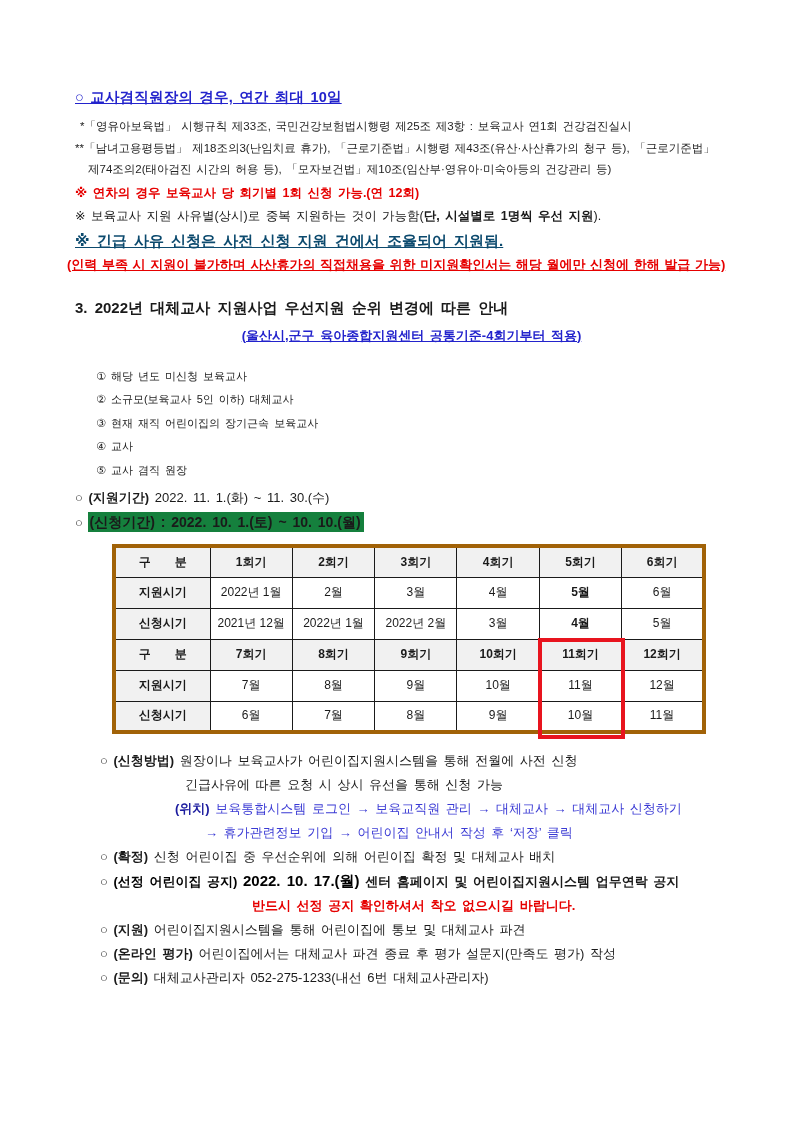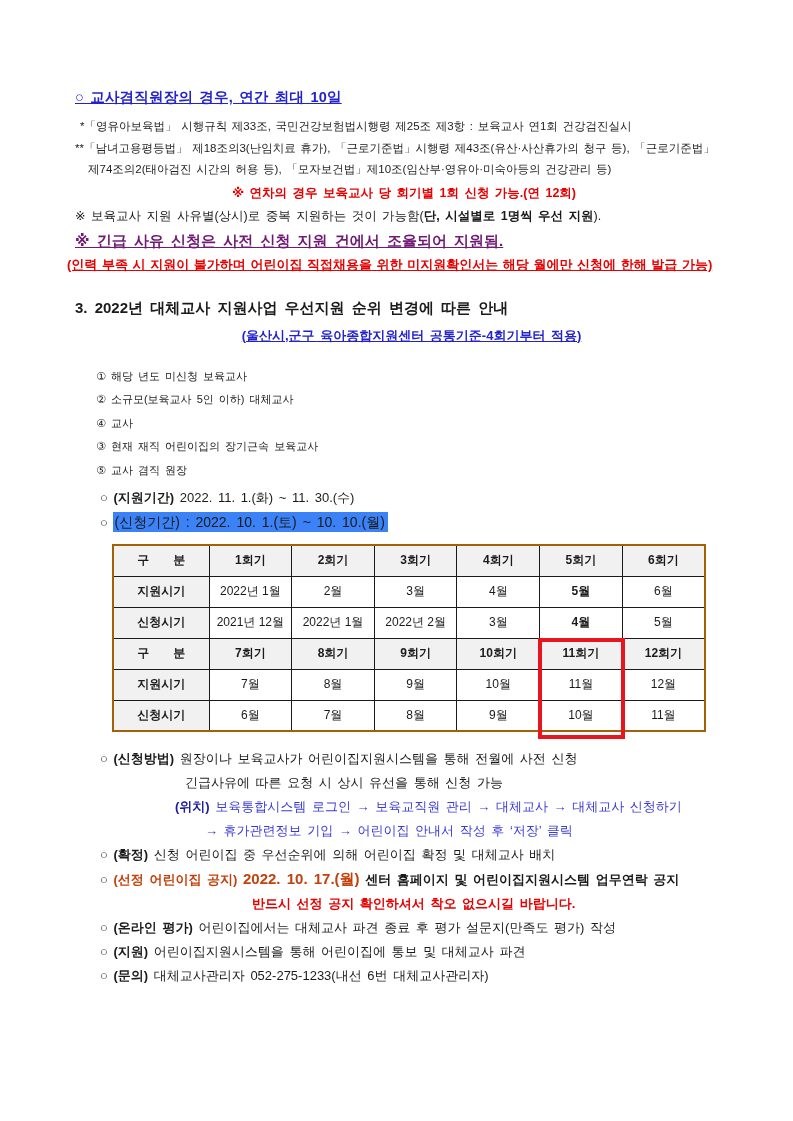--- a/index.html
+++ b/index.html
@@ -13,64 +13,64 @@
 
   .blue-heading {
     color:#2323cc; font-weight:bold; font-size:14.5px;
     text-decoration:underline; letter-spacing:0.2px; word-spacing:2px;
   }
   .footnotes { margin-top:9px; font-size:11.5px; line-height:21.5px; color:#222; word-spacing:1.5px; }
   .fn1 { padding-left:5px; }
   .fn2 { padding-left:0; }
   .fn3 { padding-left:13px; }
 
-  .note-red { margin-top:4px; color:#e60000; font-weight:bold; font-size:12.5px; word-spacing:2px;text-align:center; }
+  .note-red { margin-top:4px; color:#e60000; font-weight:bold; font-size:12.5px; word-spacing:2px; }
   .note-black { margin-top:6px; font-size:12.5px; word-spacing:2px; }
   .b { font-weight:bold; }
 
   .urgent {
-    margin-top:7px; color:#701a75; font-weight:bold; font-size:15px;
+    margin-top:7px; color:#0c4a6e; font-weight:bold; font-size:15px;
     text-decoration:underline; word-spacing:3px;
   }
   .urgent-sub {
     margin-top:5px; margin-left:-8px; color:#e60000; font-weight:bold; font-size:13px;
     text-decoration:underline; word-spacing:1px;
   }
 
   .sec-title { margin-top:25px; font-size:15px; font-weight:bold; word-spacing:3px; }
   .sec-title.s4 { margin-top:22px; }
   .blue-sub {
     margin-top:9px; margin-left:15px; color:#2323cc; font-weight:bold; font-size:13px;
     text-decoration:underline; word-spacing:2px;text-align:center;
   }
   .olist { margin-top:20px; margin-left:21px; font-size:11px; line-height:23.5px; word-spacing:2px; }
 
-  .bullet-line { margin-left:25px; margin-top:7px; font-size:13px; word-spacing:2px; }
-  .hl { background:#3b82f6; font-weight:normal; font-size:14px; padding:2px 3px 2px 1px; }
+  .bullet-line { margin-top:7px; font-size:13px; word-spacing:2px; }
+  .hl { background:#15803d; font-weight:bold; font-size:14px; padding:2px 3px 2px 1px; }
 
   .table-wrap { position:relative; margin:12px 0 0 37px; width:594px; }
   table { border-collapse:collapse; width:594px; table-layout:fixed; }
   td {
     border:1px solid #1a1a1a; height:31px; text-align:center;
     font-size:12px; vertical-align:middle; background:#fff; padding:0 2px;
   }
-  table { border:2px solid #a16207; }
+  table { border:4px solid #a16207; }
   td.lbl { background:#f1f1f1; font-weight:bold; width:96px; white-space:pre; }
   tr.hrow td { background:#f1f1f1; font-weight:bold; }
   .red-box {
     position:absolute; left:426px; top:94px; width:87px; height:101px;
     border:4px solid #e8141e; pointer-events:none;
   }
 
   .bullets { margin-top:15px; margin-left:25px; font-size:13px; line-height:24px; word-spacing:2px; }
   .loc1 { margin-left:75px; }
   .loc2 { margin-left:105px; }
   .loc-label { color:#1b1b9e; font-weight:bold; }
   .loc-text { color:#3a3ad4; }
-  .red { color:#c2410c; }
+  .red { color:#000000; }
   .date { font-size:15px; }
   .warn {
     margin-left:152px; color:#e60000; font-weight:bold;
   }
 </style>
 </head>
 <body>
 
 <div class="page">
 
@@ -82,29 +82,29 @@
     <div class="fn3">제74조의2(태아검진 시간의 허용 등), 「모자보건법」제10조(임산부·영유아·미숙아등의 건강관리 등)</div>
   </div>
 
   <div class="note-red">※ 연차의 경우 보육교사 당 회기별 1회 신청 가능.(연 12회)</div>
 
   <div class="note-black">
     <span>※ 보육교사 지원 사유별(상시)로 중복 지원하는 것이 가능함(</span><span class="b">단, 시설별로 1명씩 우선 지원</span><span>).</span>
   </div>
 
   <div class="urgent">※ 긴급 사유 신청은 사전 신청 지원 건에서 조율되어 지원됨.</div>
-  <div class="urgent-sub">(인력 부족 시 지원이 불가하며 어린이집 직접채용을 위한 미지원확인서는 해당 월에만 신청에 한해 발급 가능)</div>
+  <div class="urgent-sub">(인력 부족 시 지원이 불가하며 사산휴가의 직접채용을 위한 미지원확인서는 해당 월에만 신청에 한해 발급 가능)</div>
 
   <div class="sec-title">3. 2022년 대체교사 지원사업 우선지원 순위 변경에 따른 안내</div>
   <div class="blue-sub">(울산시,군구 육아종합지원센터 공통기준-4회기부터 적용)</div>
   <div class="olist">
     <div>① 해당 년도 미신청 보육교사</div>
     <div>② 소규모(보육교사 5인 이하) 대체교사</div>
+    <div>③ 현재 재직 어린이집의 장기근속 보육교사</div>
     <div>④ 교사</div>
-    <div>③ 현재 재직 어린이집의 장기근속 보육교사</div>
     <div>⑤ 교사 겸직 원장</div>
   </div>
 
 
   <div class="bullet-line">
     <span>○</span>
     <span class="b">(지원기간)</span>
     <span>2022. 11. 1.(화) ~ 11. 30.(수)</span>
   </div>
 
@@ -194,28 +194,28 @@
     </div>
     <div>
       <span>○</span>
       <span class="red b">(선정 어린이집 공지)</span>
       <span class="red b date">2022. 10. 17.(월)</span>
       <span class="b">센터 홈페이지 및 어린이집지원시스템 업무연락 공지</span>
     </div>
     <div class="warn">반드시 선정 공지 확인하셔서 착오 없으시길 바랍니다.</div>
     <div>
       <span>○</span>
+      <span class="b">(지원)</span>
+      <span>어린이집지원시스템을 통해 어린이집에 통보 및 대체교사 파견</span>
+    </div>
+    <div>
+      <span>○</span>
       <span class="b">(온라인 평가)</span>
       <span>어린이집에서는 대체교사 파견 종료 후 평가 설문지(만족도 평가) 작성</span>
     </div>
     <div>
       <span>○</span>
-      <span class="b">(지원)</span>
-      <span>어린이집지원시스템을 통해 어린이집에 통보 및 대체교사 파견</span>
-    </div>
-    <div>
-      <span>○</span>
       <span class="b">(문의)</span>
       <span>대체교사관리자 052-275-1233(내선 6번 대체교사관리자)</span>
     </div>
   </div>
 
 </div>
 
 </body></html>

